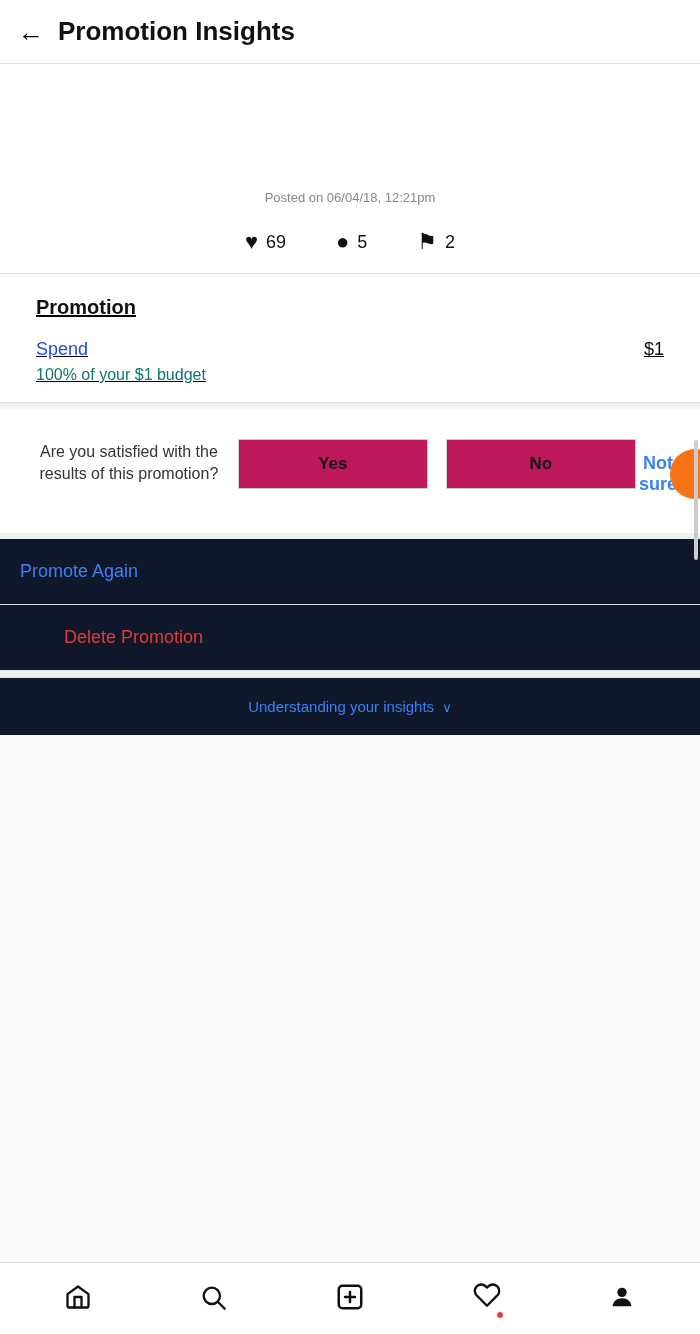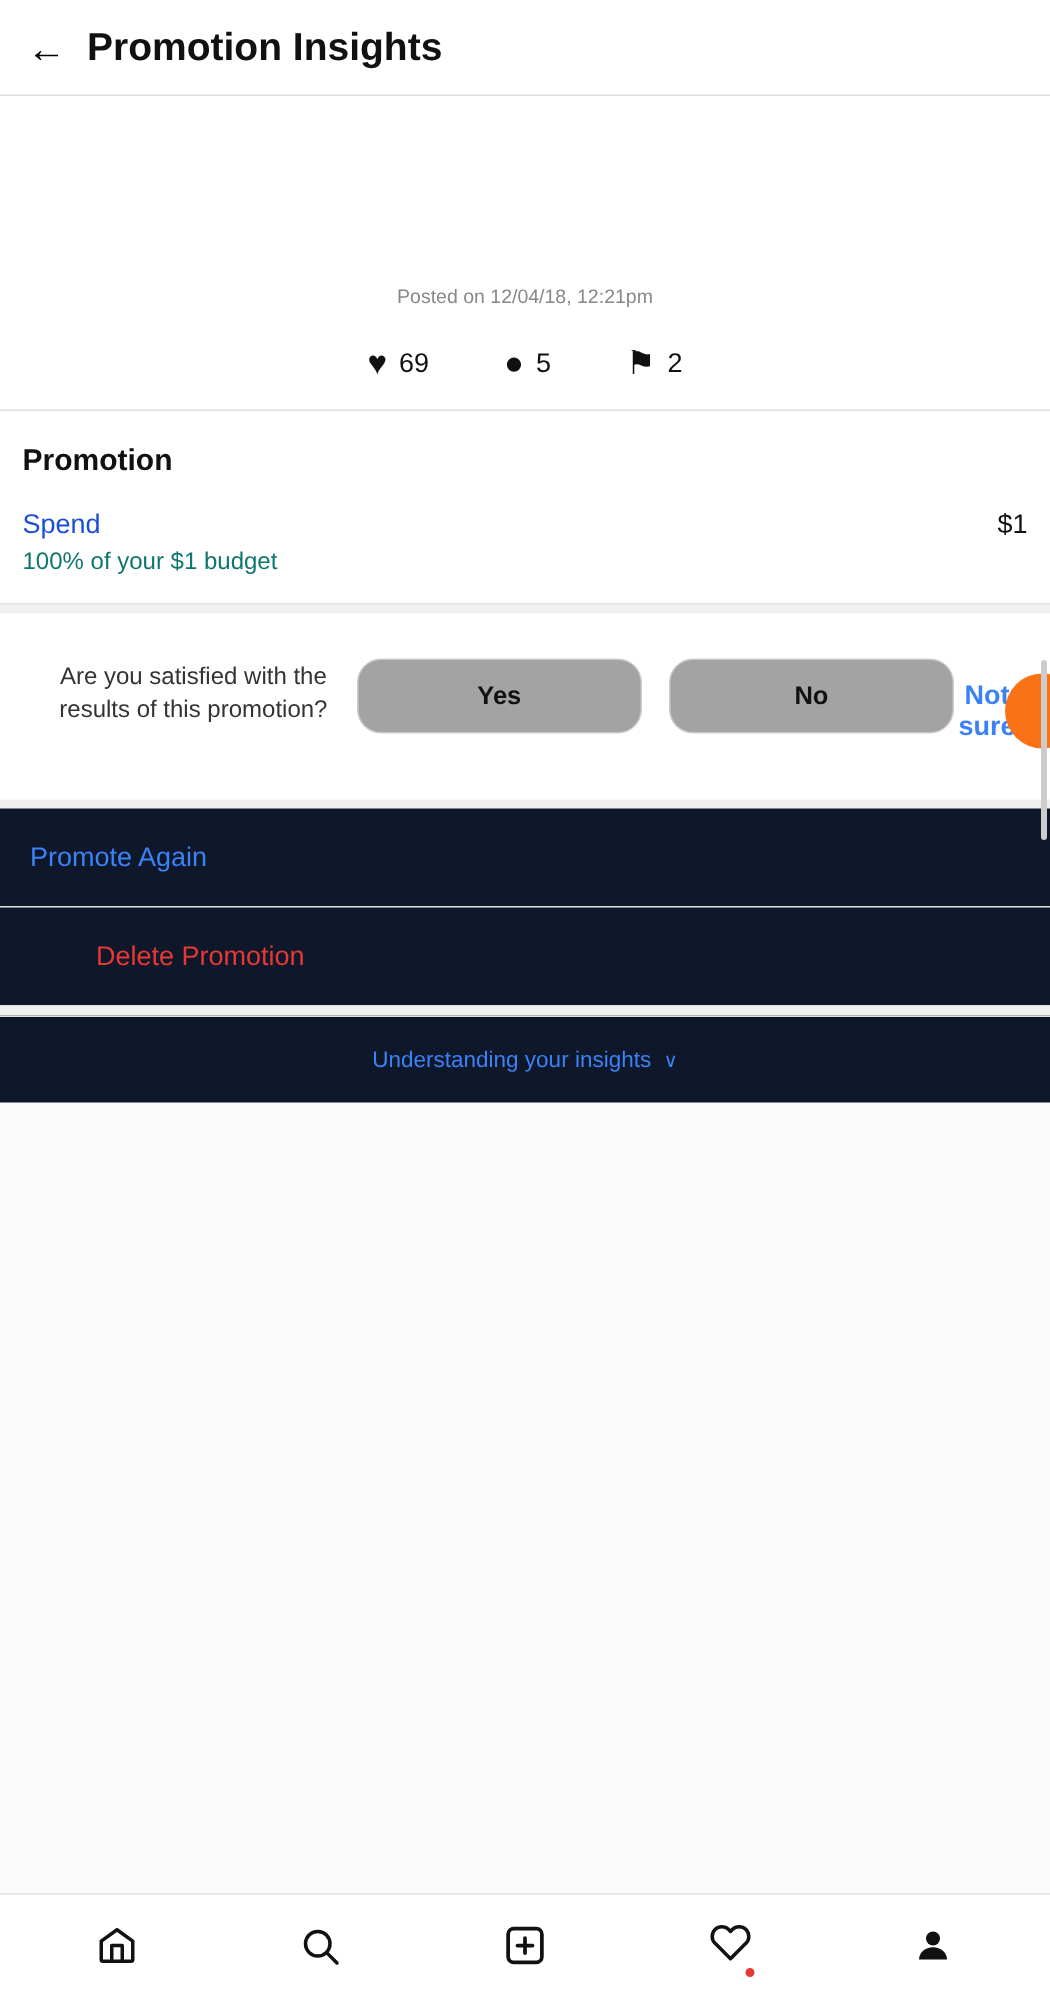--- a/index.html
+++ b/index.html
@@ -99,21 +99,22 @@
       margin: 0;
     }
     .divider-thick {
       height: 6px;
       background: #f0f0f0;
     }
 
     
     .promotion-section {
       background: #fff;
-      padding: 22px 15px 18px;
+      padding: 22px 36px 18px;
+      text-decoration: underline;
     }
     .promotion-label {
       font-size: 20px;
       font-weight: 700;
       color: #111;
       margin-bottom: 20px;
     }
     .spend-row {
       display: flex;
       justify-content: space-between;
@@ -154,22 +155,22 @@
       gap: 18px;
       margin-bottom: 20px;
       width: 100%;
       justify-content: center;
     }
     .sat-btn {
       flex: 1;
       max-width: 220px;
       padding: 14px 0;
       border: 1.5px solid #ccc;
-      border-radius: 16px;
-      background: #a3a3a3;
+      border-radius: 0;
+      background: #be185d;
       font-size: 17px;
       font-weight: 700;
       color: #111;
       cursor: pointer;
       text-align: center;
     }
     .not-sure-btn {
       font-size: 18px;
       color: #3b82f6;
       font-weight: 600;
@@ -291,21 +292,21 @@
   <div class="header">
     <span class="back-btn">←</span>
     <span class="header-title">Promotion Insights</span>
   </div>
 
   <div class="post-image-section">
     <div class="post-image-container">
       <div class="post-image-left"></div>
       <div class="post-image-right"></div>
     </div>
-    <span class="post-timestamp">Posted on 12/04/18, 12:21pm</span>
+    <span class="post-timestamp">Posted on 06/04/18, 12:21pm</span>
   </div>
 
   <div class="stats-row">
     <div class="stat-item">
       <span class="stat-icon">♥</span>
       <span>69</span>
     </div>
     <div class="stat-item">
       <span class="stat-icon">●</span>
       <span>5</span>

